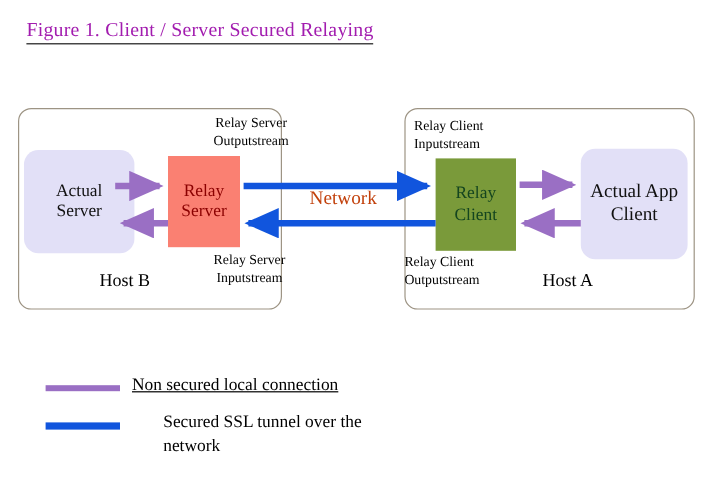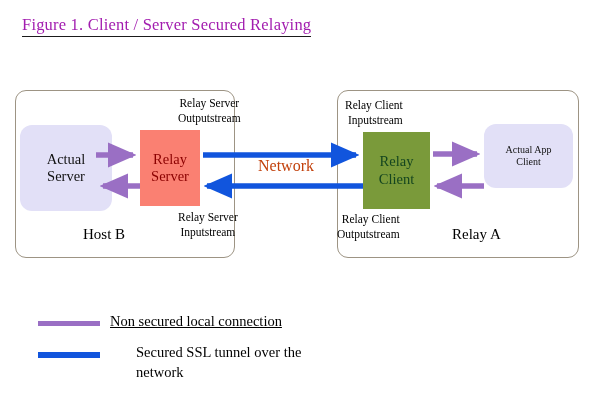--- a/index.html
+++ b/index.html
@@ -66,41 +66,41 @@
     font-size: 14.5px;
   }
   .node .node-line { display: block; white-space: nowrap; }
 
   .node-lavender {
     background: #e2e0f7;
     border-radius: 12px;
     color: #111111;
   }
   #actual-server-node { left: 20px;  top: 125px; width: 92px;  height: 86px; }
-  #actual-app-client-node { left: 484px; top: 124px; width: 89px; height: 64px; font-size: 10px; font-family: Liberation Serif, serif;}
+  #actual-app-client-node { left: 484px; top: 124px; width: 89px; height: 92px; font-size: 16px; font-family: Liberation Serif, serif;}
 
   #relay-server-node {
     left: 140px; top: 130px; width: 60px; height: 76px;
     background: #fa8072;
     color: #8b0000;
   }
   #relay-client-node {
     left: 363px; top: 132px; width: 67px; height: 77px;
     background: #7a9a3a;
     color: #14451f;
   }
 
   
   .stream-label {
     position: absolute;
     font-size: 11.5px;
     line-height: 1.32;
     color: #000;
     white-space: nowrap;
-    text-align: right;
+    text-align: left;
   }
   #rs-out-label { left: 178px; top: 96px;  text-align: center; }
   #rs-in-label  { left: 178px; top: 210px; text-align: center; }
   #rc-in-label  { left: 345px; top: 98px; }
   #rc-out-label { left: 337px; top: 212px; }
 
   
   #network-label {
     position: absolute;
     left: 258px;
@@ -184,21 +184,21 @@
   </div>
 
   <div class="stream-label" id="rc-out-label">
     <div>Relay Client</div>
     <div>Outputstream</div>
   </div>
 
   <div id="network-label">Network</div>
 
   <div class="host-label" id="host-b-label">Host B</div>
-  <div class="host-label" id="host-a-label">Relay A</div>
+  <div class="host-label" id="host-a-label">Host A</div>
 
   <svg id="arrow-layer" viewBox="0 0 600 416" xmlns="http://www.w3.org/2000/svg">
     <defs>
       <marker id="arrowhead-purple" markerWidth="5.2" markerHeight="4.6" refX="4.6" refY="2.3" orient="auto" markerUnits="strokeWidth">
         <path d="M0,0 L5.2,2.3 L0,4.6 Z" fill="#9a6fc4"></path>
       </marker>
       <marker id="arrowhead-blue" markerWidth="5.2" markerHeight="4.6" refX="4.6" refY="2.3" orient="auto" markerUnits="strokeWidth">
         <path d="M0,0 L5.2,2.3 L0,4.6 Z" fill="#1155dd"></path>
       </marker>
     </defs>

